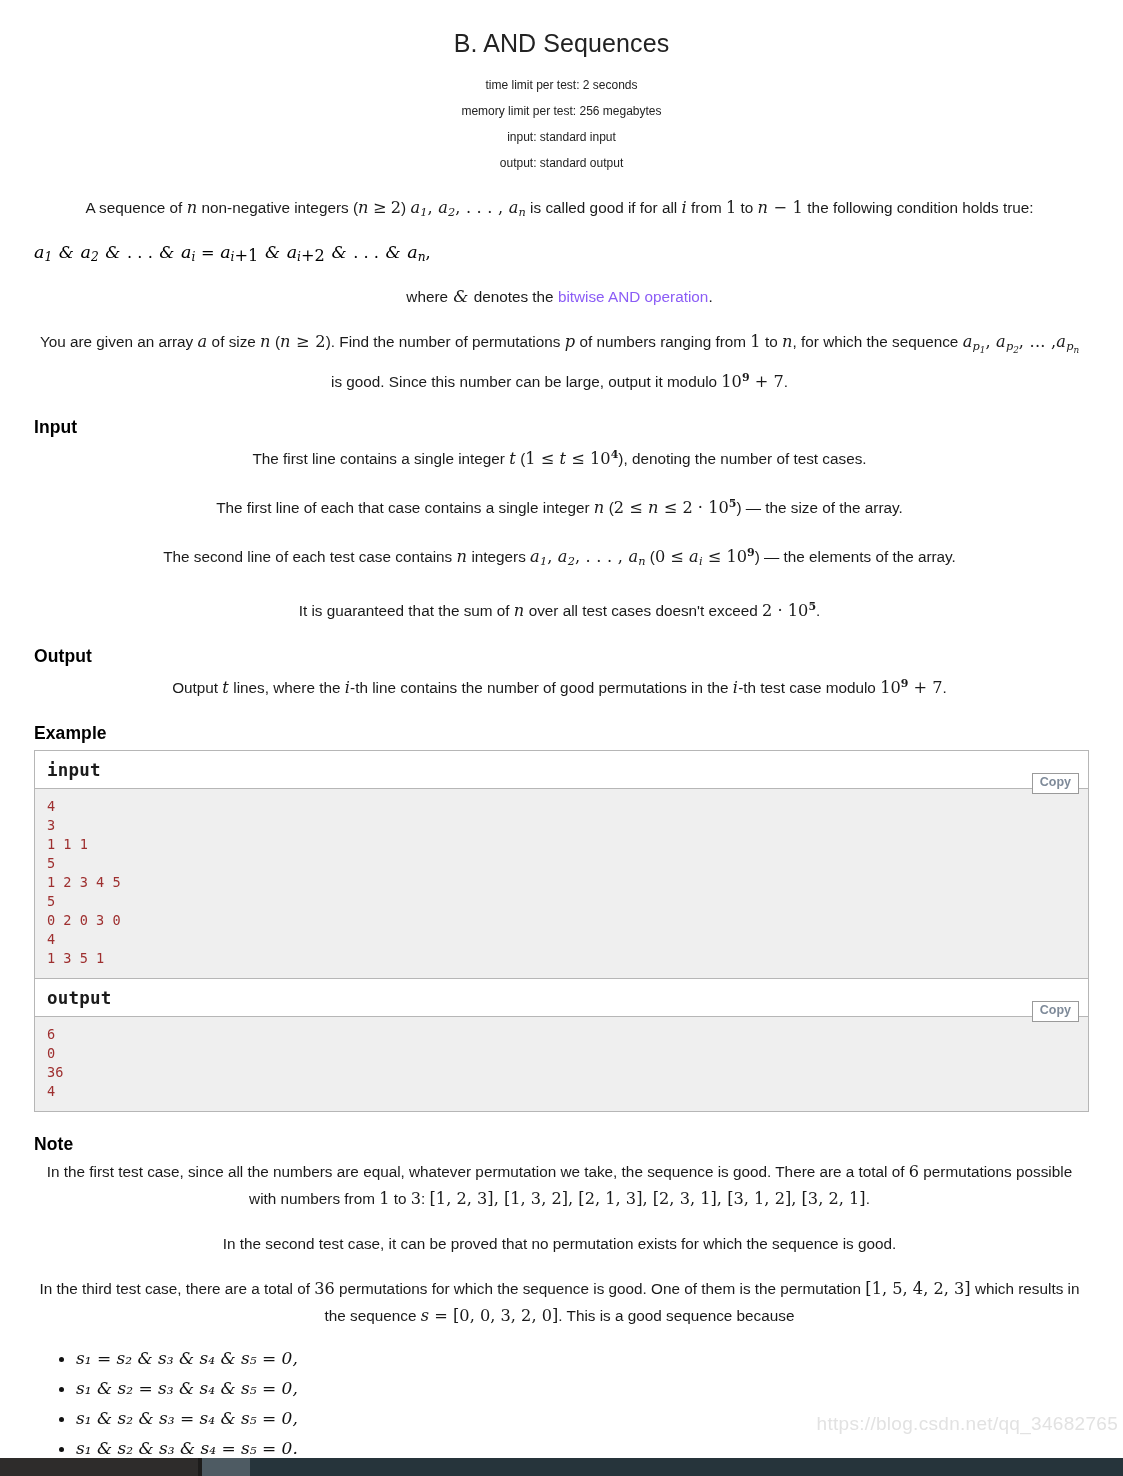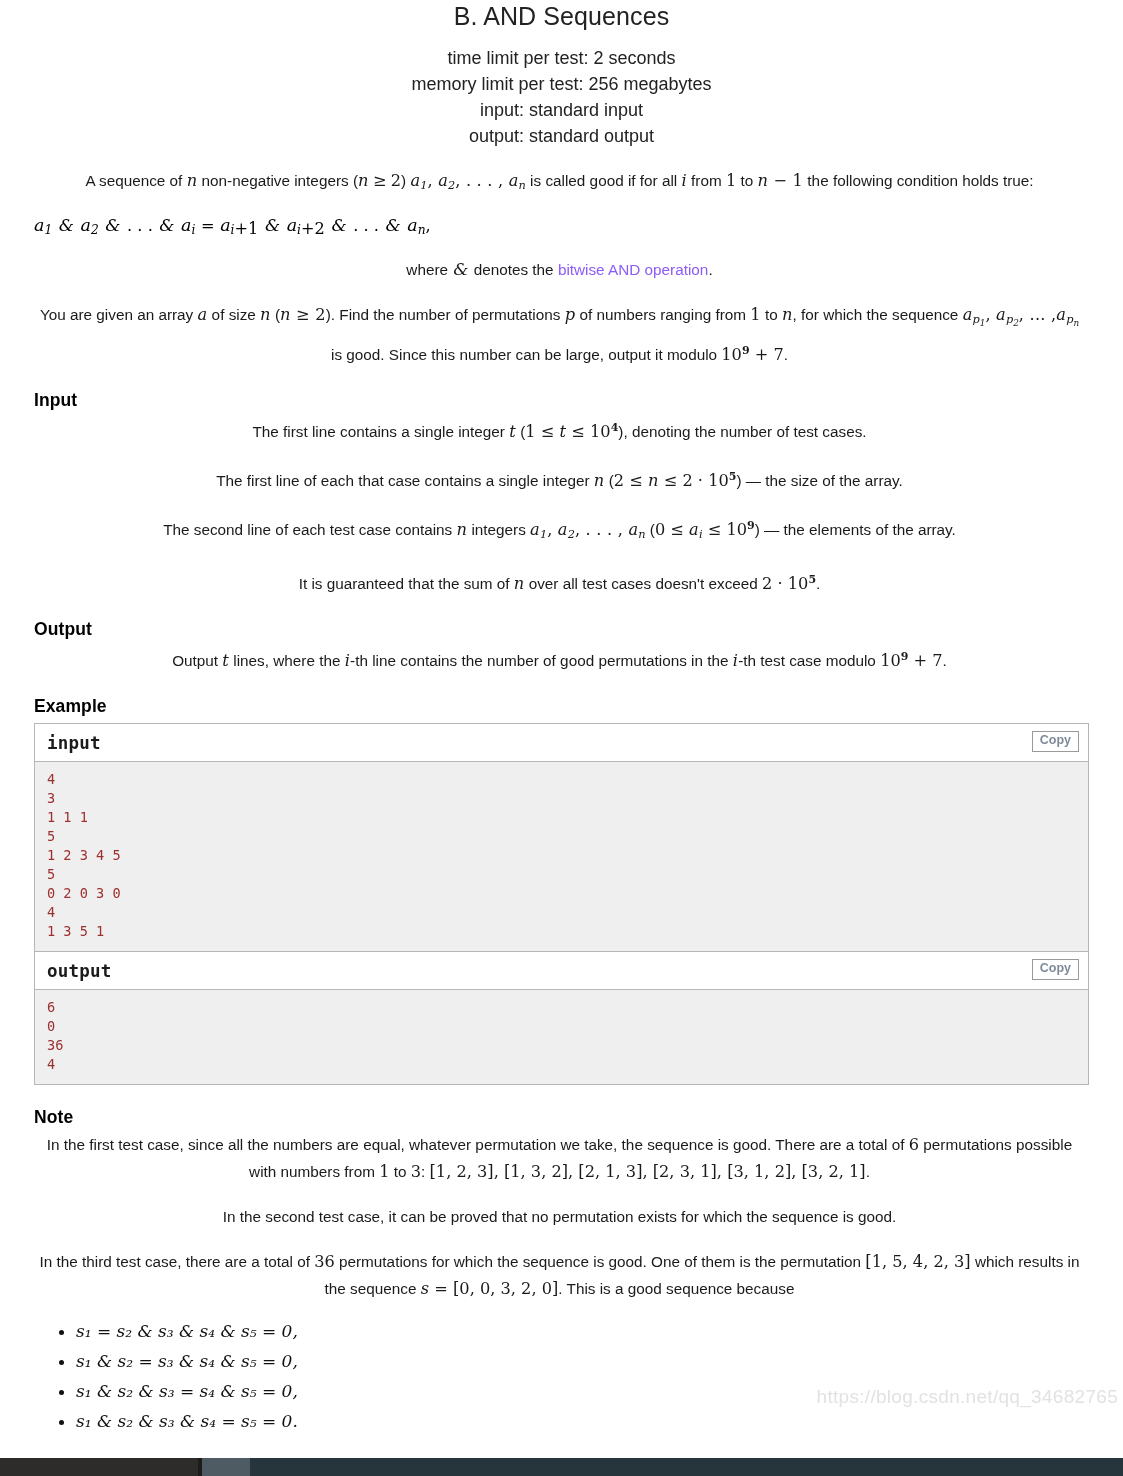--- a/index.html
+++ b/index.html
@@ -9,30 +9,30 @@
     height: 1476px;
     background: #ffffff;
     font-family: "Liberation Sans", sans-serif;
     color: #000000;
     position: relative;
     overflow: hidden;
   }
   .page { padding: 0 34px; position: relative; }
 
   
-  .problem-header { text-align:center; padding-top: 0; }
+  .problem-header { text-align:center; padding-top: 27px; }
   .title {
     font-size: 25px;
     font-weight: 400;
     color: #222;
     letter-spacing: 0.1px;
     margin: 0 0 12px 0;
     line-height: 1.3;
   }
-  .limits { font-size: 18px; color: #222; line-height: 26px; }
+  .limits { font-size: 12px; color: #222; line-height: 26px; }
   .limits div { margin: 0; }
 
   
   .para {
     font-size: 15.3px;
     line-height: 27px;
     color: #1a1a1a;
     margin: 18px 4px 0 0;
     text-align: center;
   }
@@ -105,21 +105,21 @@
   .io-head-label {
     font-family: "DejaVu Sans Mono", "Liberation Mono", monospace;
     font-size: 17.5px;
     font-weight: bold;
     color: #1b1b1b;
     letter-spacing: 0.2px;
   }
   .copy-btn {
     position: absolute;
     right: 9px;
-    top: 7px;
+    top: 22px;
     border: 1px solid #9a9a9a;
     background: #fff;
     color: #7e8a99;
     font-family: "Liberation Sans", sans-serif;
     font-size: 12.5px;
     font-weight: bold;
     padding: 2px 7px 3px 7px;
     line-height: 1.1;
     cursor: pointer;
   }

